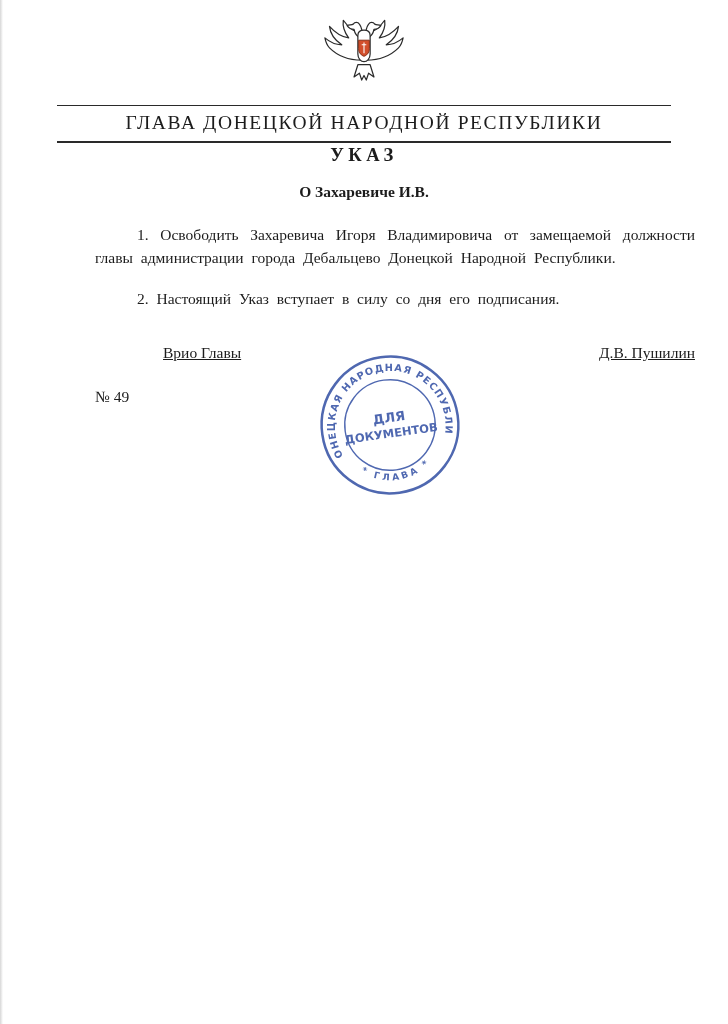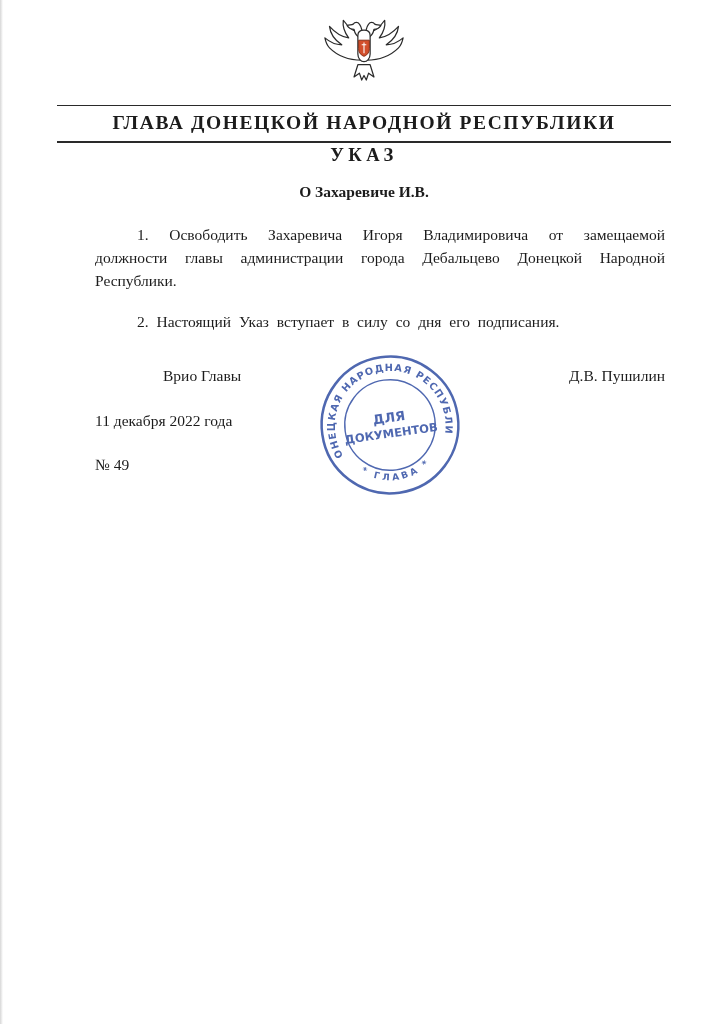--- a/index.html
+++ b/index.html
@@ -21,51 +21,52 @@
   .letterhead {
     margin: 10px 57px 0 57px;
     border-top: 1.5px solid #2a2a2a;
     border-bottom: 2.5px solid #2a2a2a;
     padding: 6px 0 7px 0;
     text-align: center;
   }
   .letterhead h1 {
     margin: 0;
     font-size: 19.5px;
-    font-weight: bold;
+    font-weight: normal;
     letter-spacing: 1.6px;
     white-space: nowrap;
   }
   .doc-title {
     text-align: center;
     font-weight: bold;
     font-size: 18.5px;
     letter-spacing: 4.5px;
     line-height: 24px;
   }
   .doc-subject {
     text-align: center;
     margin-top: 13px;
     font-weight: bold;
     font-size: 15.5px;
     line-height: 23px;
   }
   .content {
-    padding: 0 63px 0 95px;
+    padding: 0 33px 0 95px;
     font-size: 15.5px;
     line-height: 23px;
   }
   .para { margin: 0; text-align: justify; text-indent: 42px; word-spacing: 4px; }
   .para-1 { margin-top: 20px; }
   .para-2 { margin-top: 18px; }
   .signature {
     margin-top: 31px;
     display: flex;
     justify-content: space-between;
     align-items: flex-end;
+    text-decoration: underline;
   }
   .sig-pos-1 { padding-left: 68px; }
   .place  { margin-top: 57px; }
   .date   { margin-top: 22px; }
   .number { margin-top: 21px; }
   .stamp {
     position: absolute;
     left: 313px;
     top: 348px;
     width: 154px;
@@ -108,21 +109,20 @@
     <p class="para para-1">1. Освободить Захаревича Игоря Владимировича от замещаемой должности главы администрации города Дебальцево Донецкой Народной Республики.</p>
     <p class="para para-2">2. Настоящий Указ вступает в силу со дня его подписания.</p>
 
     <div class="signature">
       <div class="sig-left">
         <div class="sig-pos-1">Врио Главы</div>
       </div>
       <div class="sig-name">Д.В. Пушилин</div>
     </div>
 
-    <div class="date">11 декабря 2022 года</div>
     <div class="number">№ 49</div>
   </div>
 
   <div class="stamp">
     <svg viewBox="0 0 160 160">
       <g transform="rotate(-8 80 80)" fill="none">
         <circle cx="80" cy="80" r="71" stroke="#3b57a8" stroke-width="2.6"></circle>
         <circle cx="80" cy="80" r="47" stroke="#3b57a8" stroke-width="1.4"></circle>
         <path id="stampArcTop" d="M 26,101 A 57.5,57.5 0 1 1 134,101" fill="none"></path>
         <path id="stampArcBottom" d="M 37,118 A 57.4,57.4 0 0 0 123,118" fill="none"></path>

